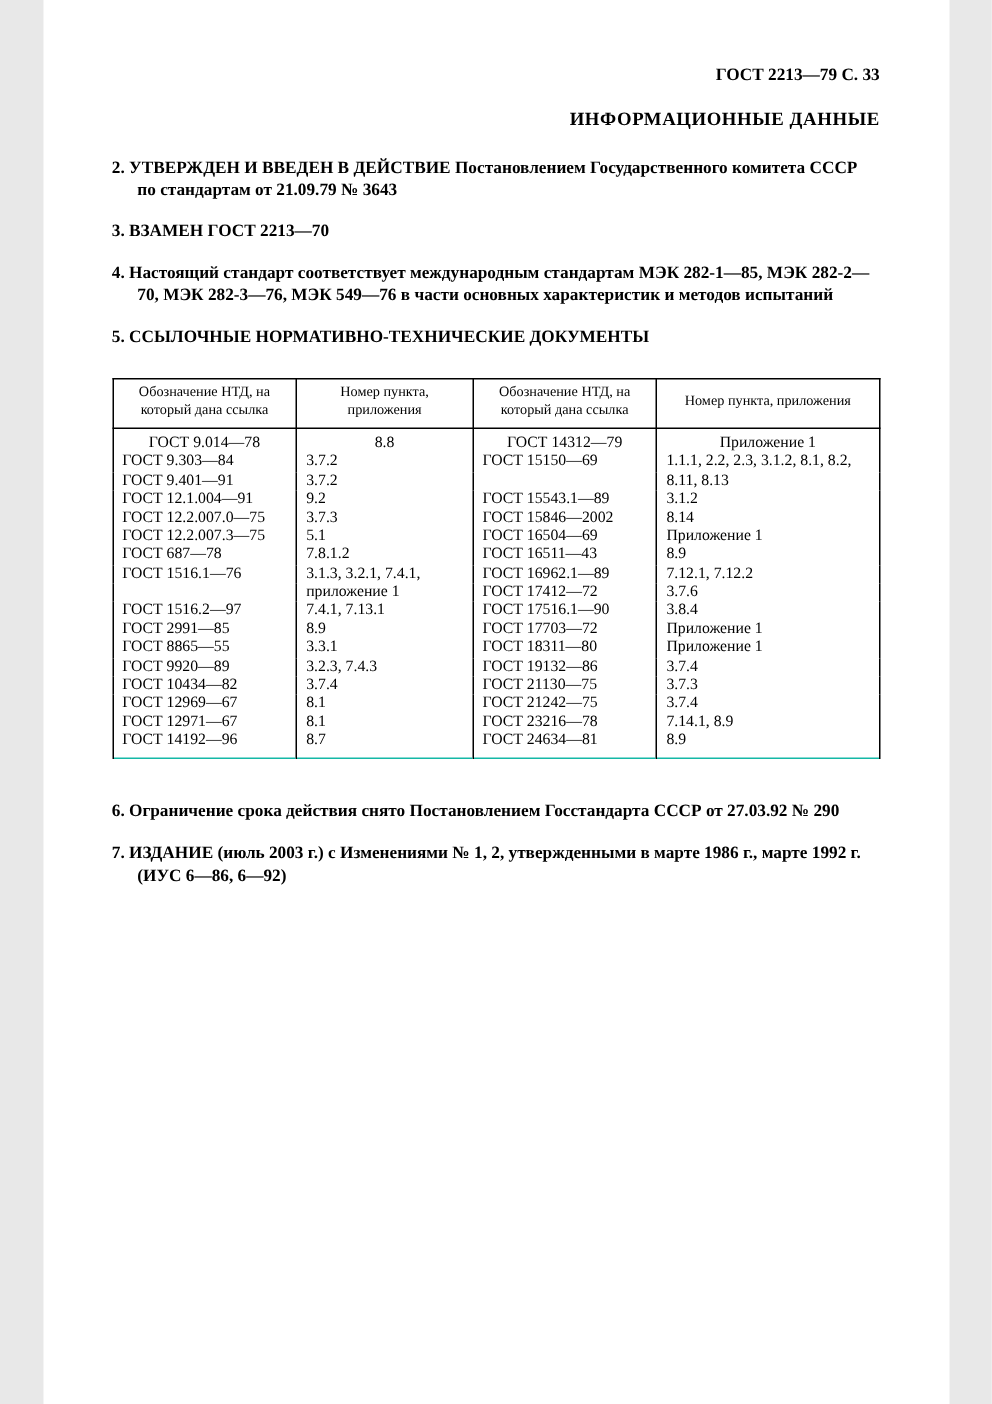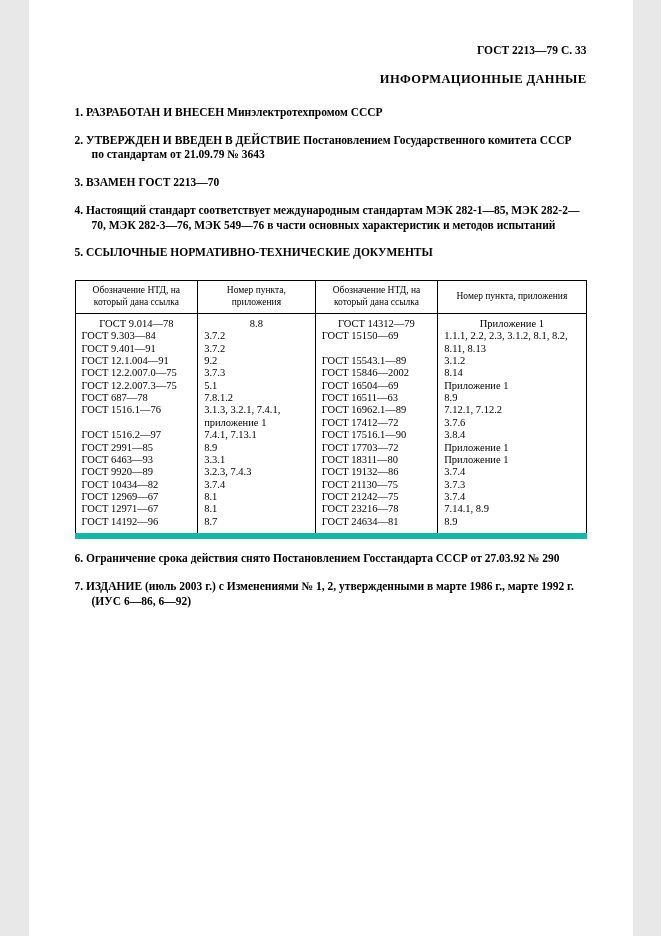--- a/index.html
+++ b/index.html
@@ -34,22 +34,22 @@
     line-height: 1.28;
     margin: 0 0 13px 0;
     padding-left: 17px;
     text-indent: -17px;
   }
   .item.section-heading { margin-bottom: 20px; }
   .ntd-table {
     width: 100%;
     border-collapse: collapse;
     font-size: 10.5px;
-    margin: 2px 0 12px 0;
-    border-bottom: 6px solid #14b8a6;
+    margin: 2px 0 28px 0;
+    border-bottom: 1px solid #14b8a6;
     table-layout: fixed;
   }
   .ntd-table col.c1 { width: 24%; }
   .ntd-table col.c2 { width: 23%; }
   .ntd-table col.c3 { width: 24%; }
   .ntd-table col.c4 { width: 29%; }
   .ntd-table th {
     border: 1px solid #000;
     font-weight: normal;
     font-size: 9.5px;
@@ -72,21 +72,20 @@
 </style>
 </head>
 <body>
 
 <div class="page">
 
   <p class="doc-ref">ГОСТ 2213—79 С. 33</p>
 
   <h1 class="title">ИНФОРМАЦИОННЫЕ ДАННЫЕ</h1>
 
-  <p class="item"><span class="num">1.</span> <span class="txt">РАЗРАБОТАН И ВНЕСЕН Минэлектротехпромом СССР</span></p>
 
   <p class="item"><span class="num">2.</span> <span class="txt">УТВЕРЖДЕН И ВВЕДЕН В ДЕЙСТВИЕ Постановлением Государственного комитета СССР по стандартам от 21.09.79 № 3643</span></p>
 
   <p class="item"><span class="num">3.</span> <span class="txt">ВЗАМЕН ГОСТ 2213—70</span></p>
 
   <p class="item"><span class="num">4.</span> <span class="txt">Настоящий стандарт соответствует международным стандартам МЭК 282-1—85, МЭК 282-2—70, МЭК 282-3—76, МЭК 549—76 в части основных характеристик и методов испытаний</span></p>
 
   <p class="item section-heading"><span class="num">5.</span> <span class="txt">ССЫЛОЧНЫЕ НОРМАТИВНО-ТЕХНИЧЕСКИЕ ДОКУМЕНТЫ</span></p>
 
   <table class="ntd-table">
@@ -137,21 +136,21 @@
         </tr>
         <tr>
           <td>ГОСТ 12.2.007.3—75</td>
           <td>5.1</td>
           <td>ГОСТ 16504—69</td>
           <td>Приложение 1</td>
         </tr>
         <tr>
           <td>ГОСТ 687—78</td>
           <td>7.8.1.2</td>
-          <td>ГОСТ 16511—63</td>
+          <td>ГОСТ 16511—43</td>
           <td>8.9</td>
         </tr>
         <tr>
           <td>ГОСТ 1516.1—76</td>
           <td>3.1.3, 3.2.1, 7.4.1,</td>
           <td>ГОСТ 16962.1—89</td>
           <td>7.12.1, 7.12.2</td>
         </tr>
         <tr>
           <td></td>
@@ -165,21 +164,21 @@
           <td>ГОСТ 17516.1—90</td>
           <td>3.8.4</td>
         </tr>
         <tr>
           <td>ГОСТ 2991—85</td>
           <td>8.9</td>
           <td>ГОСТ 17703—72</td>
           <td>Приложение 1</td>
         </tr>
         <tr>
-          <td>ГОСТ 6463—93</td>
+          <td>ГОСТ 8865—55</td>
           <td>3.3.1</td>
           <td>ГОСТ 18311—80</td>
           <td>Приложение 1</td>
         </tr>
         <tr>
           <td>ГОСТ 9920—89</td>
           <td>3.2.3, 7.4.3</td>
           <td>ГОСТ 19132—86</td>
           <td>3.7.4</td>
         </tr>

